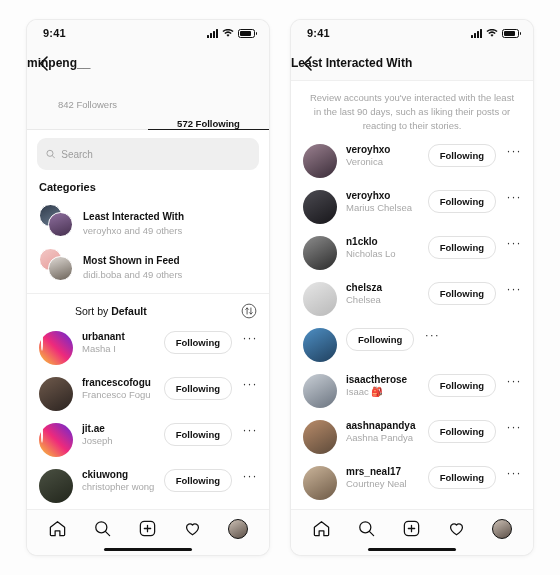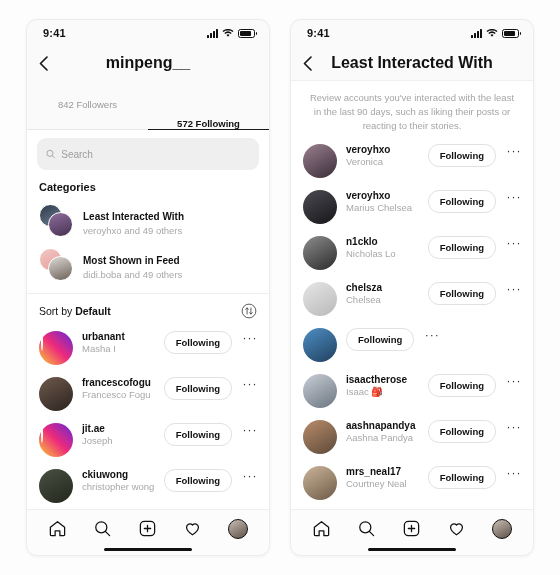--- a/index.html
+++ b/index.html
@@ -46,22 +46,22 @@
   
   .navbar {
     height: 34px; flex: 0 0 34px;
     display: flex; align-items: center;
     padding: 0 12px;
     background: #fafafa;
     position: relative;
   }
   .back { width: 20px; cursor: pointer; display:flex; align-items:center; }
   .nav-title {
-    position: absolute; left: 0; right: 0; text-align: center;
-    font-size: 16px; font-weight: 700; color: #111; pointer-events: none;
+    position: absolute; left: 0; right: 0; text-align: left;
+    font-size: 12px; font-weight: 700; color: #111; pointer-events: none;
   }
   
   .tabs { display: flex; flex: 0 0 26px; background: #fafafa; }
   .tab {
     flex: 1; display: flex; align-items: center; justify-content: center;
     font-size: 9.5px; color: #9a9a9a; border-bottom: 1px solid #e9e9e9;
     cursor: pointer;
   }
   .tab.active { color: #111; font-weight: 700; border-bottom: 1.5px solid #1a1a1a; margin-top: 38px; }
   
@@ -92,21 +92,21 @@
   .stack .av.b { width: 23px; height: 23px; left: 0; top: 0; }
   .stack .av.f { width: 25px; height: 25px; left: 9px; top: 8px; }
   .cat-text .t { font-size: 10px; font-weight: 700; color: #111; }
   .cat-text .s { font-size: 9.5px; color: #a8a8a8; margin-top: 1px; }
   .divider { height: 1px; background: #efefef; margin: 6px 0 0; }
   
   .sortrow {
     display: flex; align-items: center; justify-content: space-between;
     padding: 9px 12px 6px;
   }
-  .sortlabel { font-size: 10.5px; color: #111; }
+  .sortlabel { font-size: 10.5px; color: #111; margin-left: 36px; }
   .sortlabel b { font-weight: 700; }
   
   .list { flex: 1; overflow: hidden; }
   .urow {
     display: flex; align-items: flex-start; gap: 9px;
     padding: 6px 10px 6px 12px;
   }
   .uav { width: 34px; height: 34px; flex: 0 0 34px; border-radius: 50%; background-size: cover; position: relative; }
   .uav.ring { padding: 2px; background: linear-gradient(45deg,#f9ce34,#ee2a7b,#6228d7); }
   .uav.ring .inner { width: 100%; height: 100%; border-radius: 50%; border: 1.5px solid #fff; background-size: cover; }

